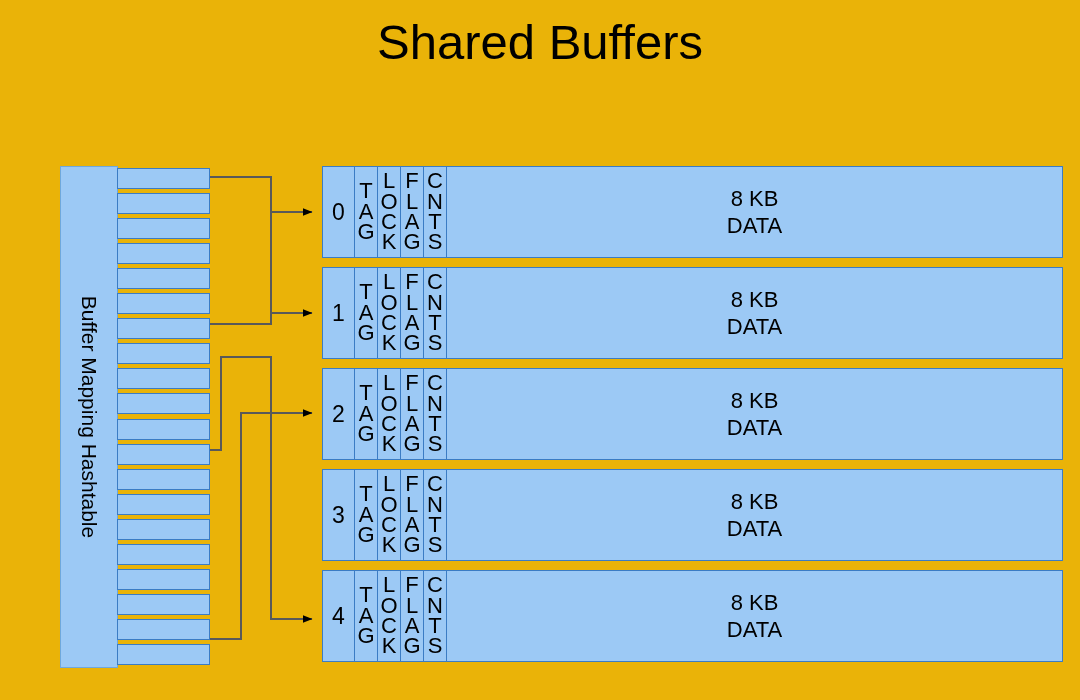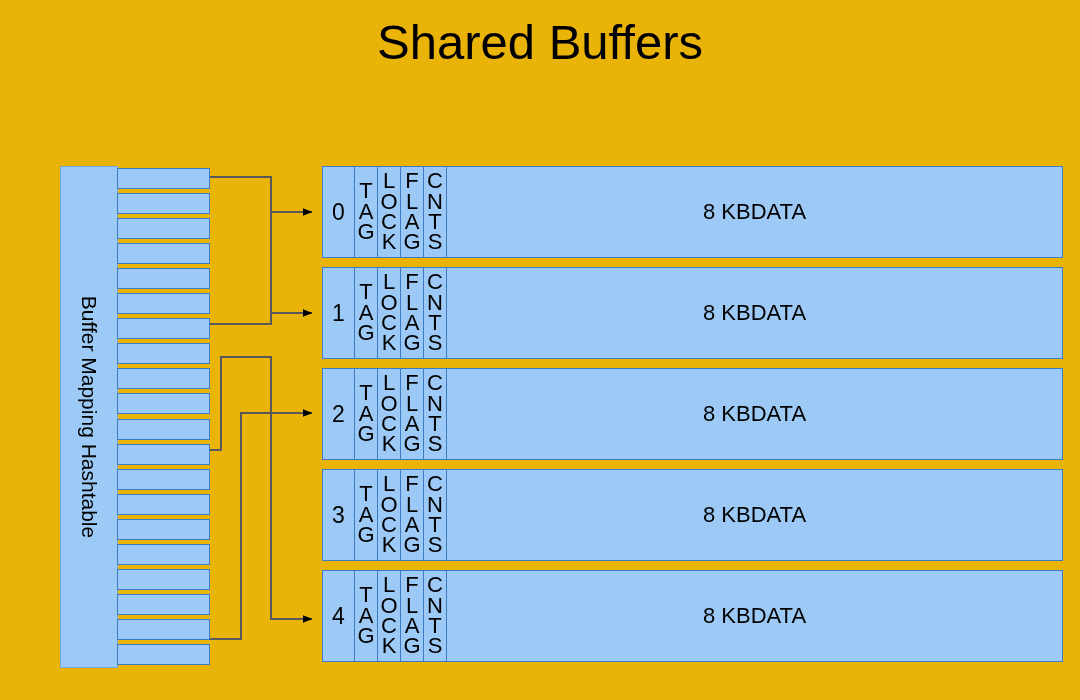--- a/index.html
+++ b/index.html
@@ -125,21 +125,21 @@
     display: block;
   }
   .bf-tag   { left: 31px; }
   .bf-lock  { left: 54px; }
   .bf-flag  { left: 77px; }
   .bf-cnts  { left: 100px; }
   .bf-data {
     left: 123px;
     width: 616px;
     border-left: 1px solid #3B7CC4;
-    flex-direction: row;
+    flex-direction: column;
     font-size: 22px;
     line-height: 1.25;
   }
 </style>
 </head>
 <body>
 
 <div id="canvas">
 
   <div id="title">Shared Buffers</div>

